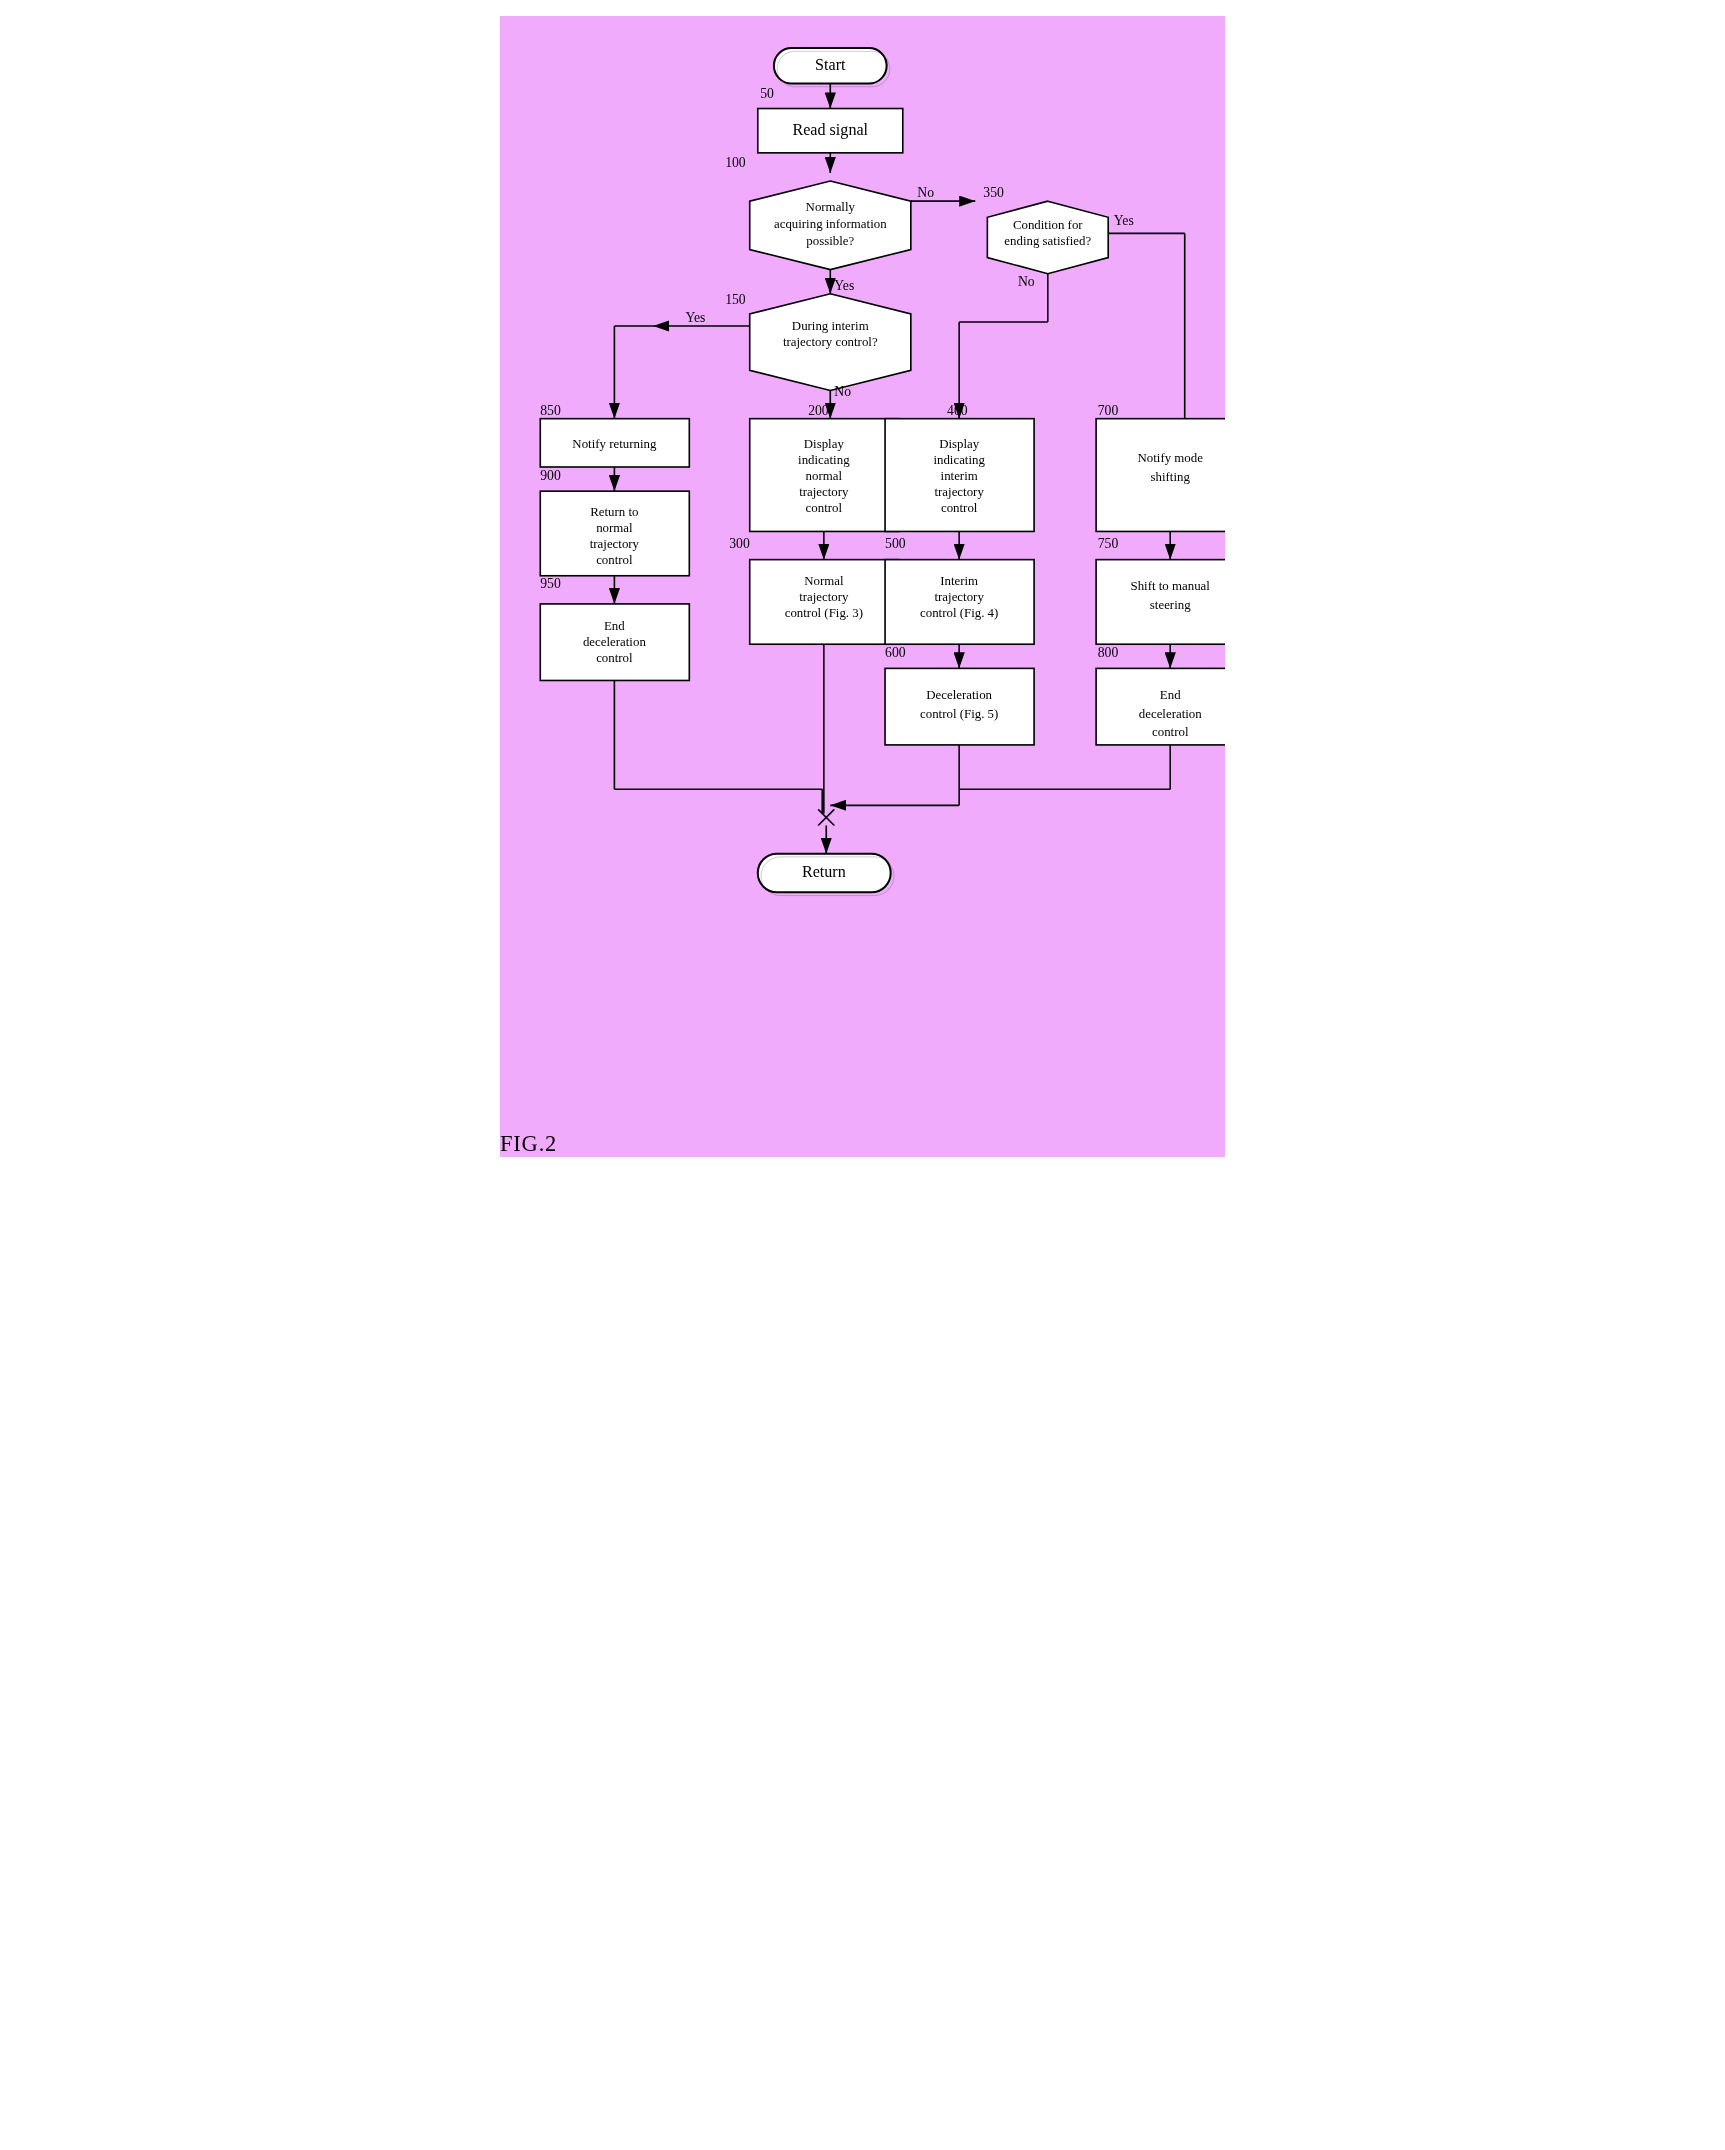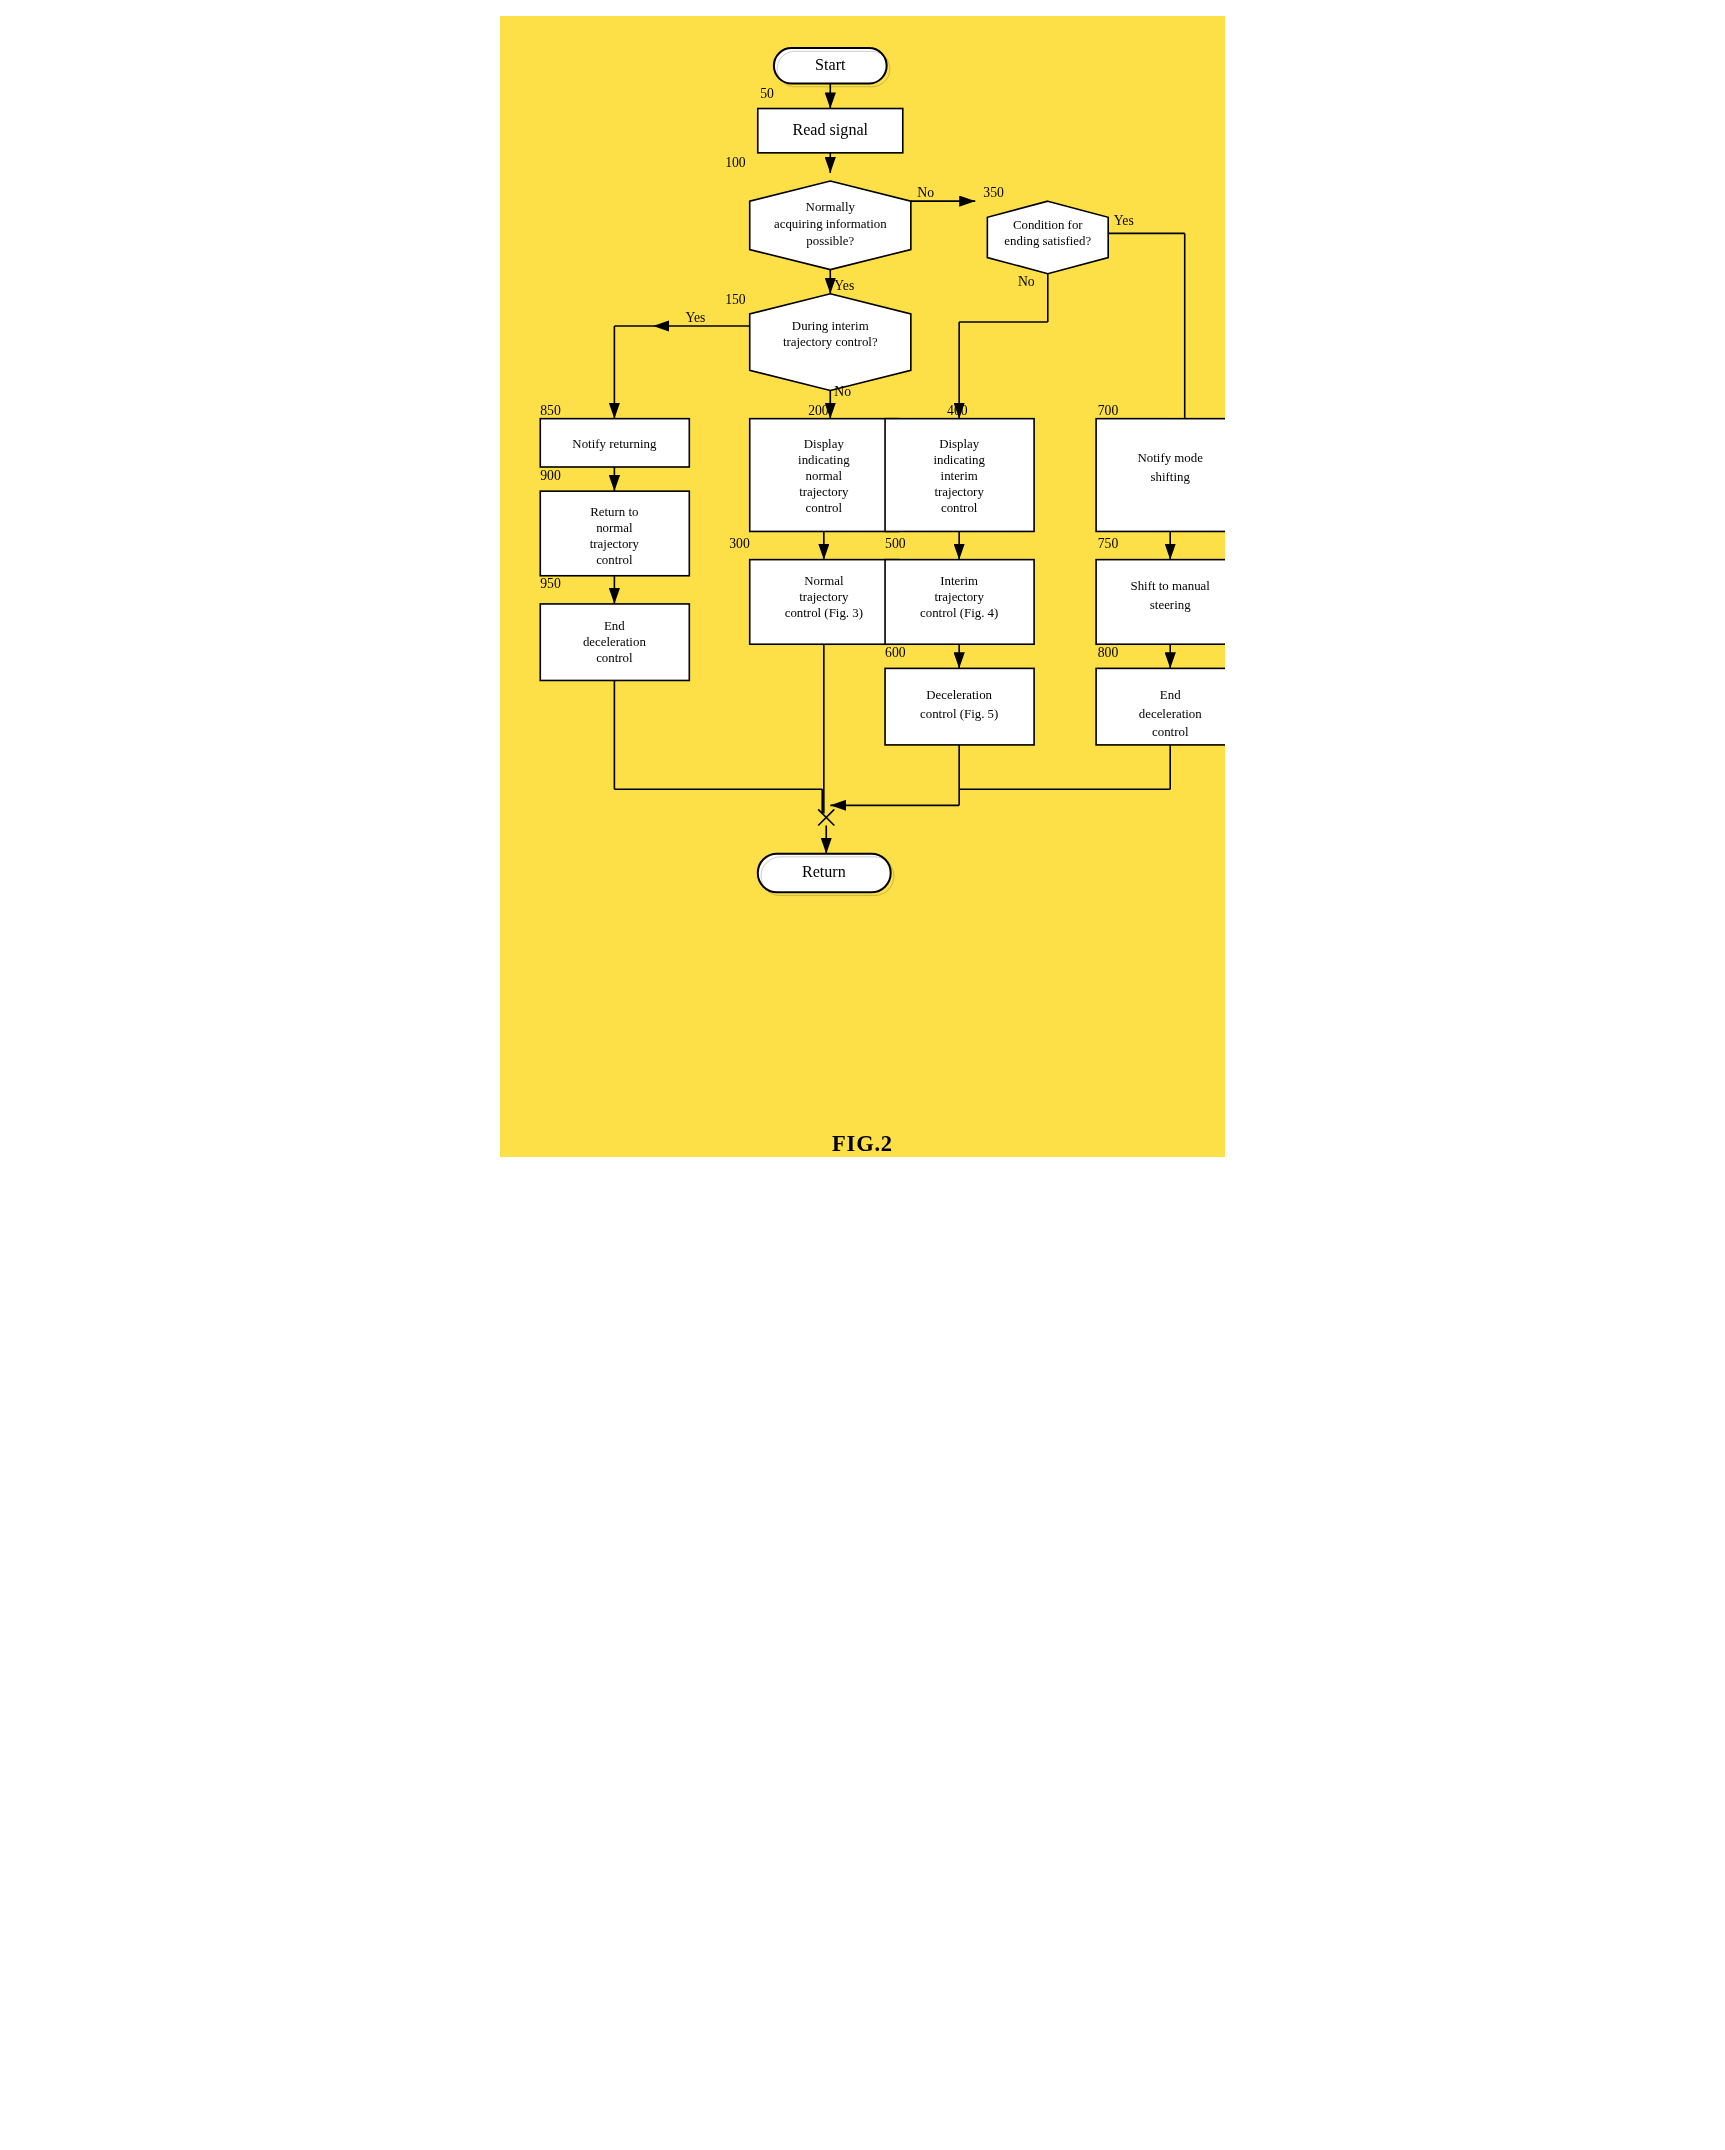--- a/index.html
+++ b/index.html
@@ -6,36 +6,36 @@
     body {
       background: #fff;
       font-family: 'Times New Roman', Times, serif;
       display: flex;
       justify-content: center;
       align-items: flex-start;
       padding: 16px;
     }
     .page {
       width: 725px;
-      background: #fde047;
+      background: #f0abfc;
       position: relative;
     }
     .flowchart-container {
       position: relative;
       width: 100%;
       padding: 16px 0 32px 0;
     }
     svg {
       width: 100%;
       height: auto;
     }
     .fig-label {
-      text-align: center;
+      text-align: left;
       font-size: 22.5px;
-      font-weight: bold;
+      font-weight: normal;
       margin-top: 16px;
       letter-spacing: 0.8px;
     }
   </style>
 </head>
 <body>
 
 <div class="page">
   <div class="flowchart-container">
     <svg viewBox="0 0 900 1300" xmlns="http://www.w3.org/2000/svg">

